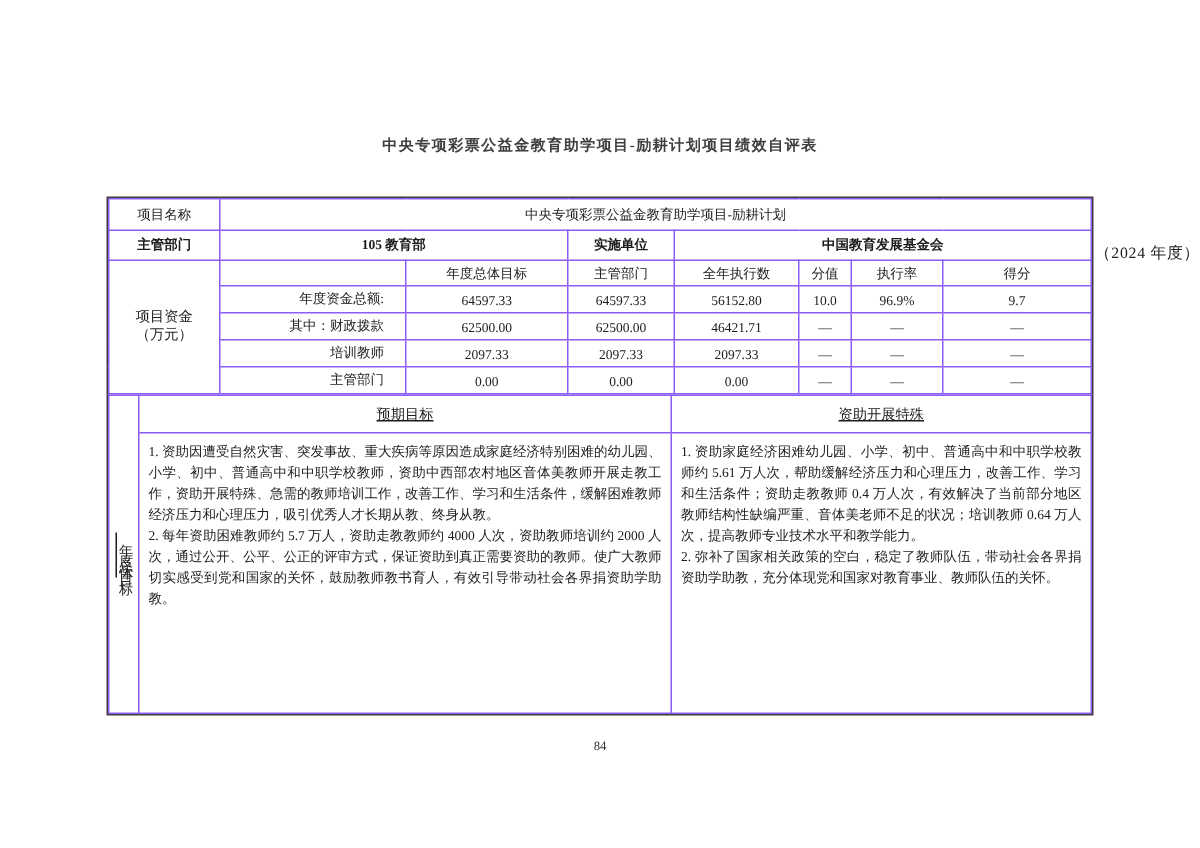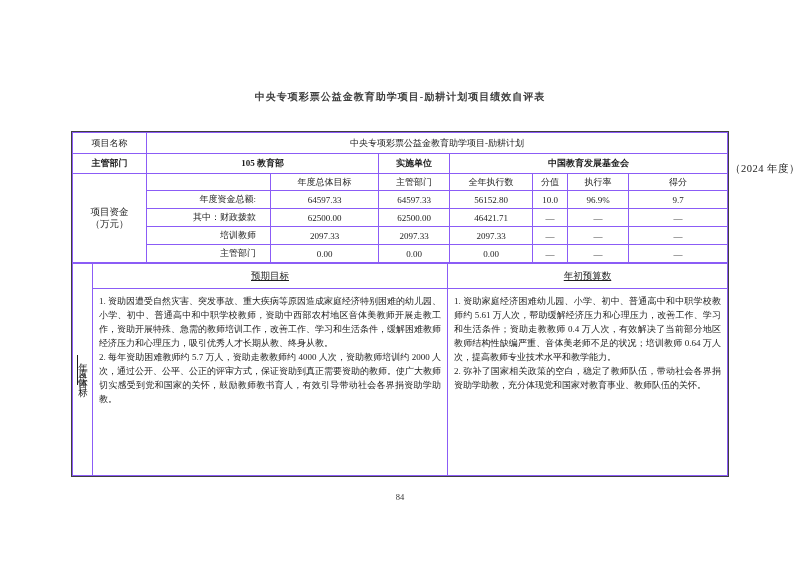--- a/index.html
+++ b/index.html
@@ -150,21 +150,21 @@
         <col style="width:20px">
           <col style="width:355px">
           <col style="width:280px">
       </colgroup>
       <tbody>
           <tr class="goal-head">
         <td rowspan="2" class="vert-cell">
           <div class="vert-text">年度总体目标</div>
         </td>
         <td>预期目标</td>
-        <td>年初预算数</td>
+        <td>资助开展特殊</td>
       </tr>
       <tr class="goal-body">
         <td>
           <p>1. 资助因遭受自然灾害、突发事故、重大疾病等原因造成家庭经济特别困难的幼儿园、小学、初中、普通高中和中职学校教师，资助中西部农村地区音体美教师开展走教工作，资助开展特殊、急需的教师培训工作，改善工作、学习和生活条件，缓解困难教师经济压力和心理压力，吸引优秀人才长期从教、终身从教。</p>
           <p>2. 每年资助困难教师约 5.7 万人，资助走教教师约 4000 人次，资助教师培训约 2000 人次，通过公开、公平、公正的评审方式，保证资助到真正需要资助的教师。使广大教师切实感受到党和国家的关怀，鼓励教师教书育人，有效引导带动社会各界捐资助学助教。</p>
         </td>
         <td>
           <p>1. 资助家庭经济困难幼儿园、小学、初中、普通高中和中职学校教师约 5.61 万人次，帮助缓解经济压力和心理压力，改善工作、学习和生活条件；资助走教教师 0.4 万人次，有效解决了当前部分地区教师结构性缺编严重、音体美老师不足的状况；培训教师 0.64 万人次，提高教师专业技术水平和教学能力。</p>
           <p>2. 弥补了国家相关政策的空白，稳定了教师队伍，带动社会各界捐资助学助教，充分体现党和国家对教育事业、教师队伍的关怀。</p>
         </td>

